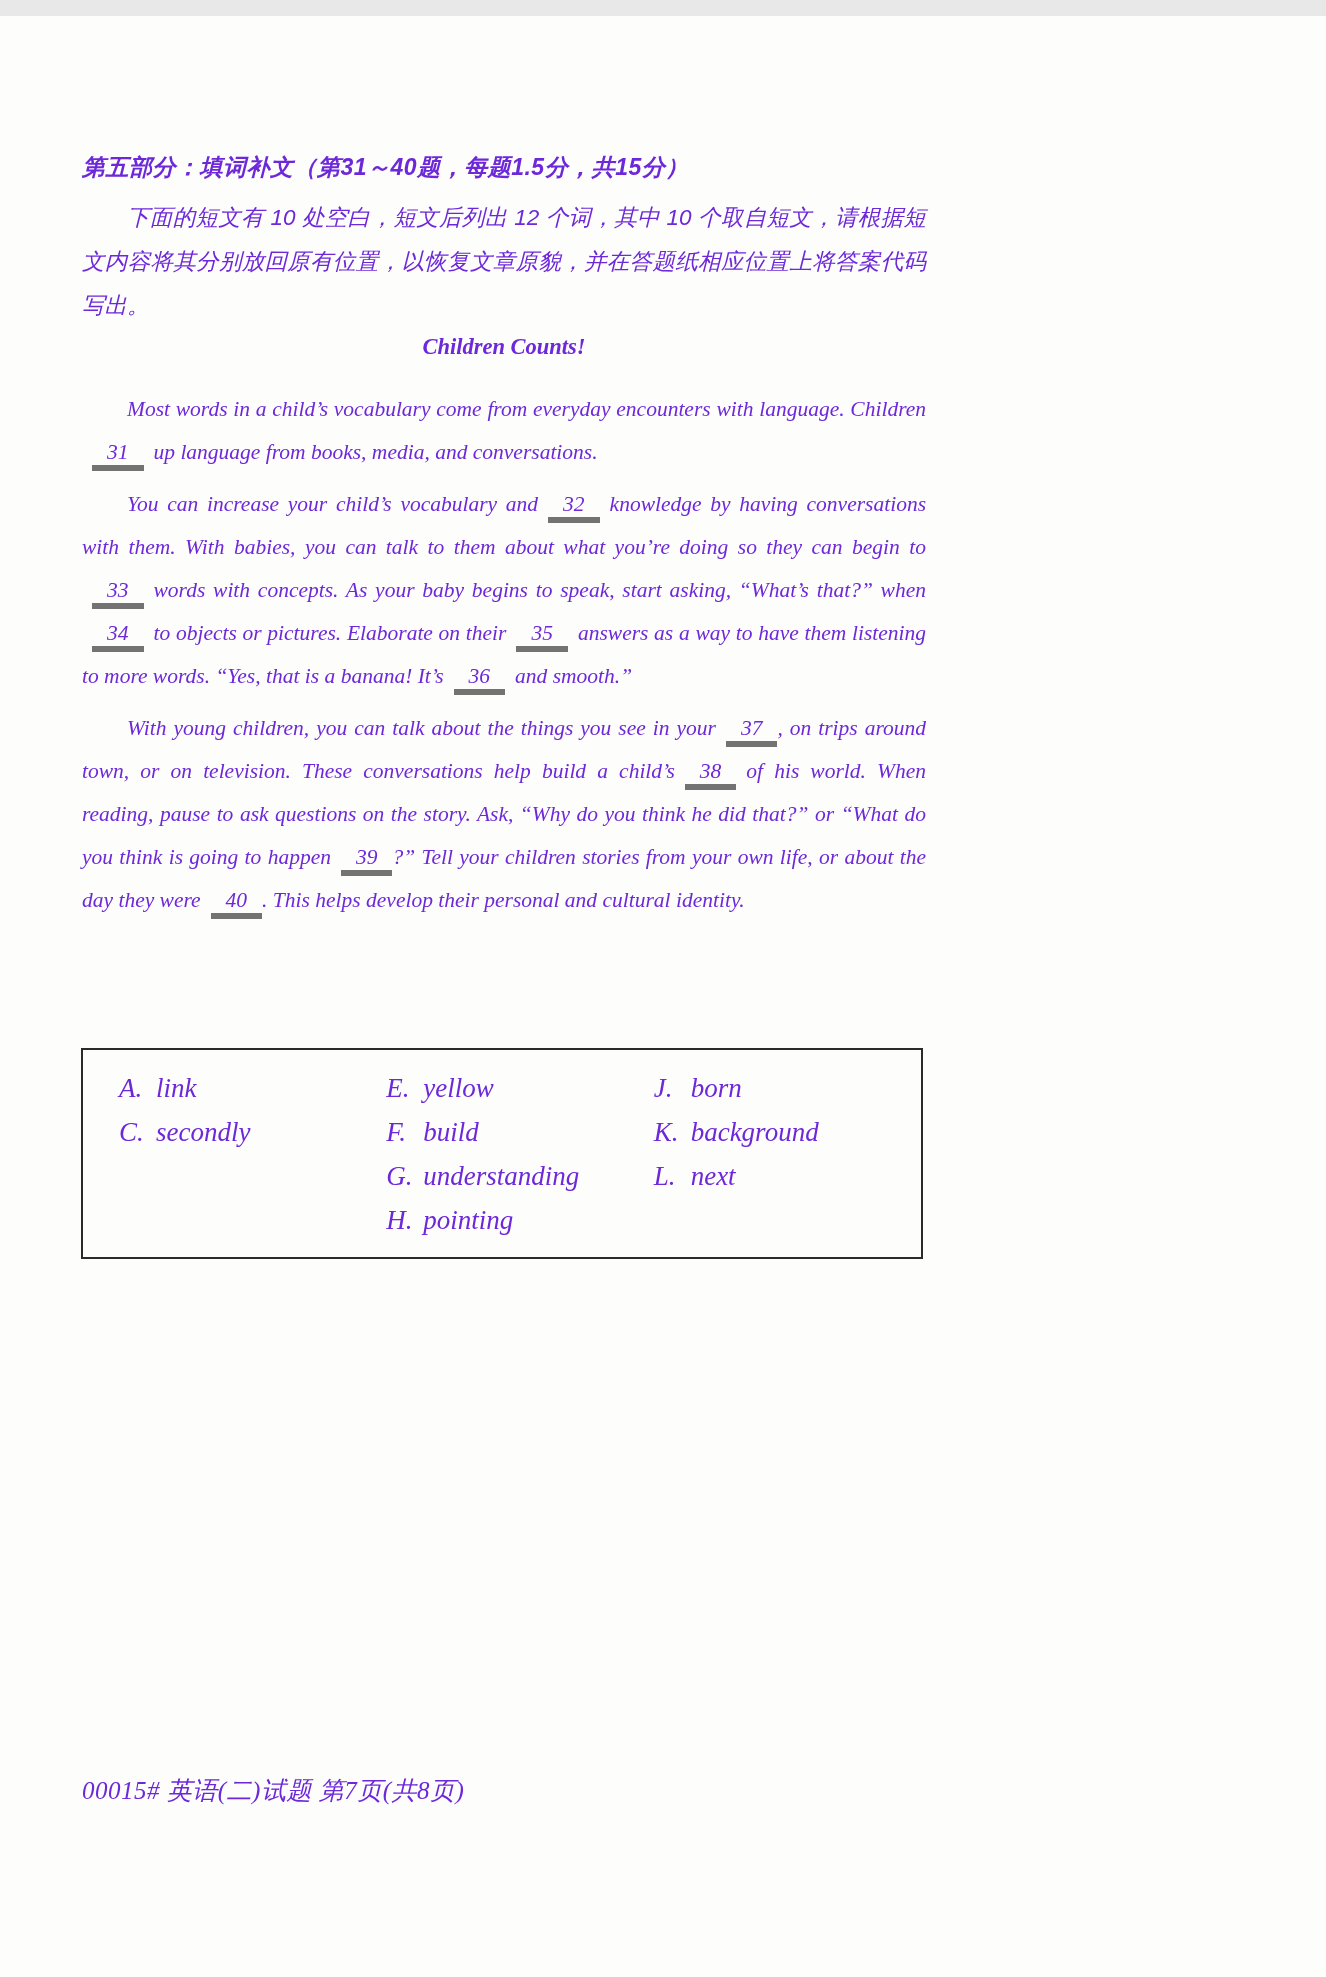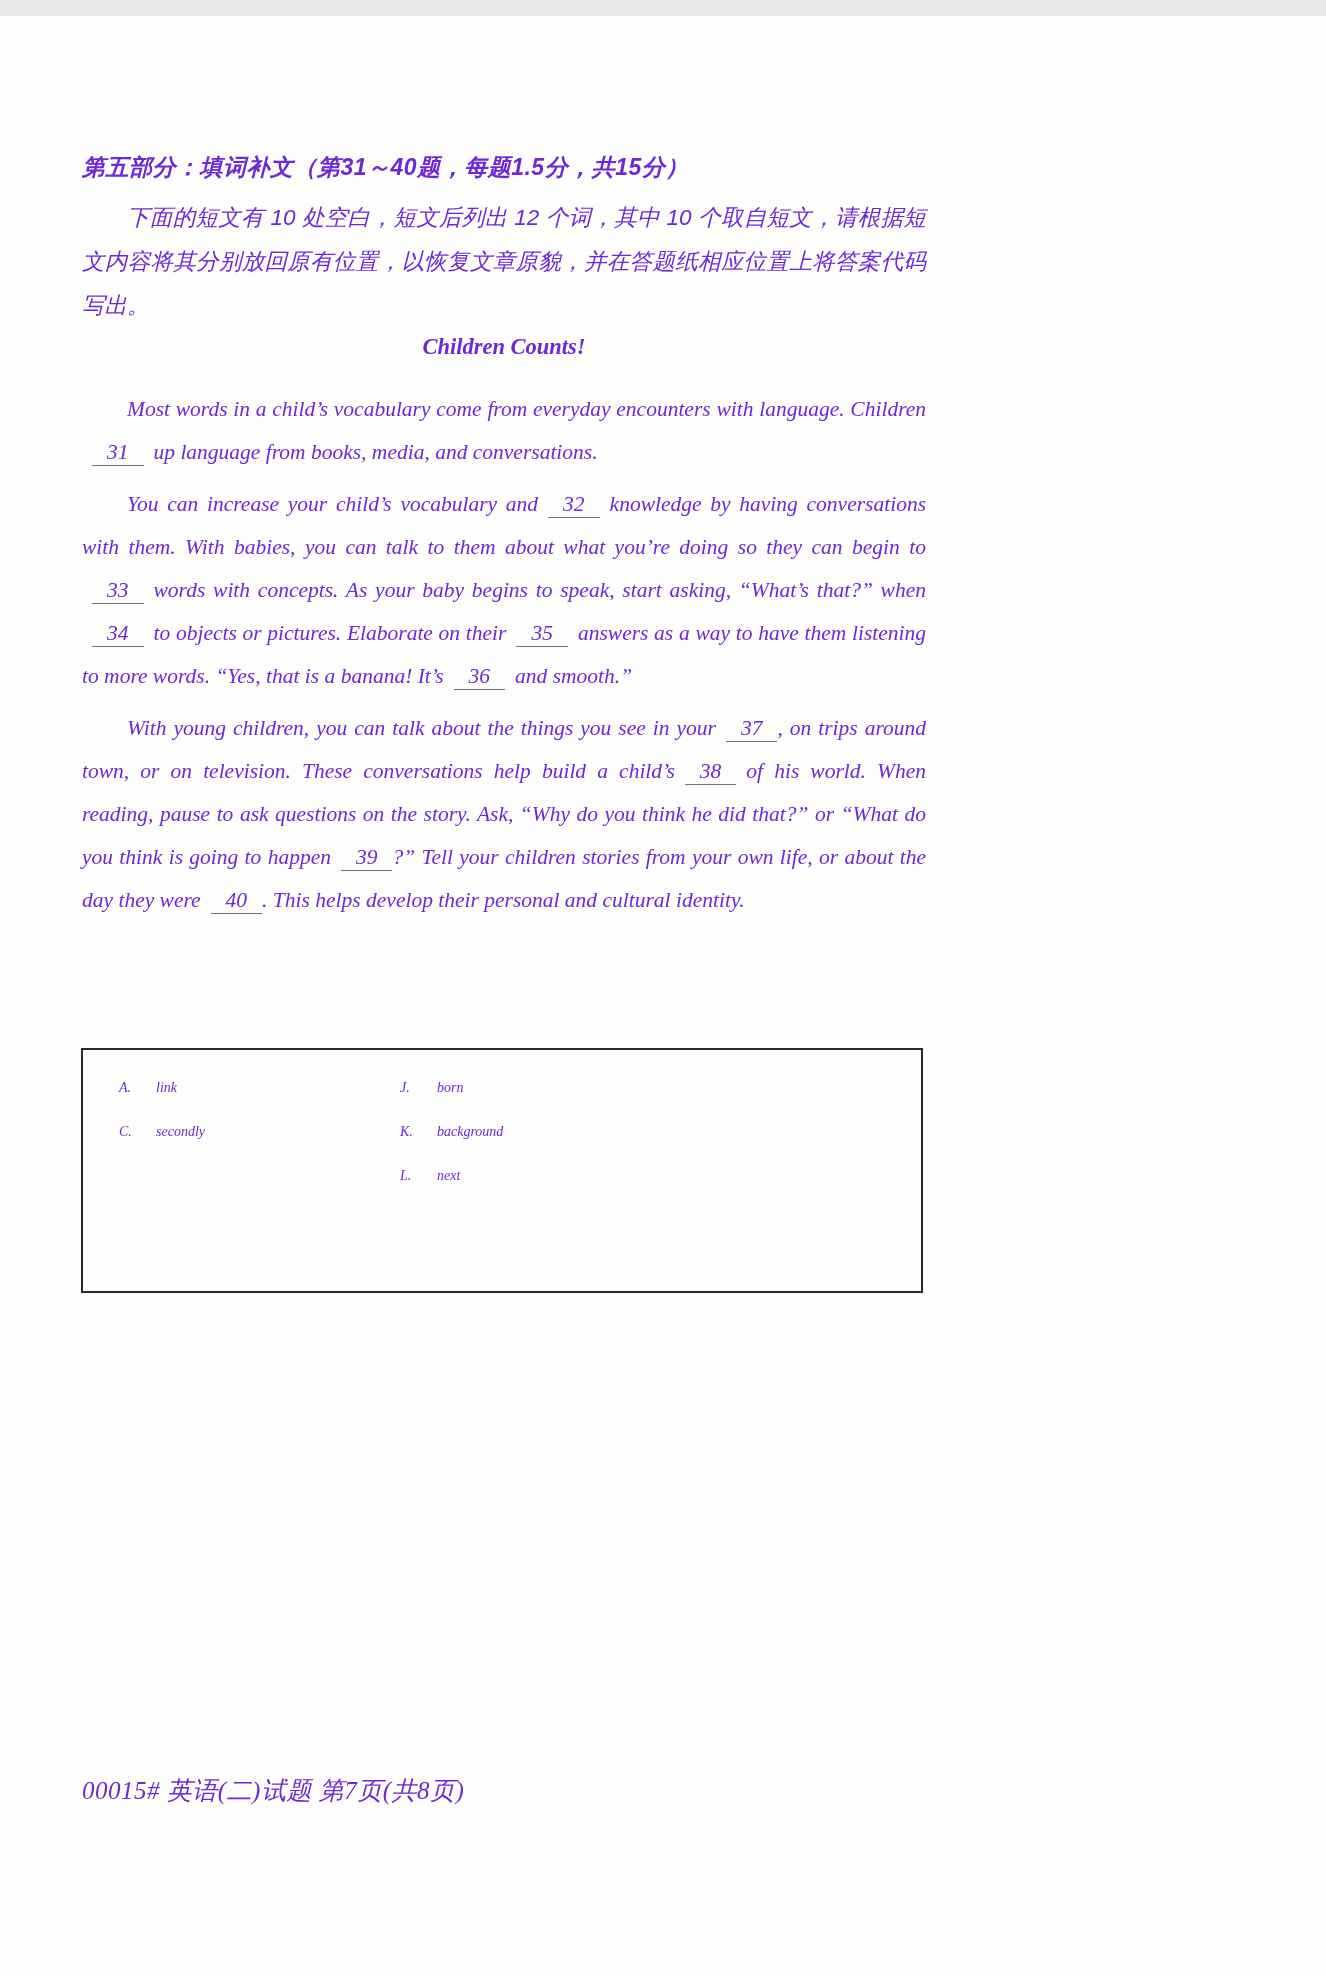--- a/index.html
+++ b/index.html
@@ -42,36 +42,36 @@
     top:372px;
     font-size:21.5px;
     line-height:43px;
     text-align:justify;
   }
   .para { margin:0 0 9px 0; text-indent:45px; }
   .blank {
     display:inline-block;
     text-indent:0;
     text-align:left;
-    border-bottom:1px solid #737373;
+    border-bottom:6px solid #737373;
     padding:0 15px;
     margin:0 10px;
     line-height:1.1;
   }
   .blank.tight { margin-right:0; }
 
   .wordbank {
     position:absolute;
     left:81px; top:1032px;
-    width:842px; height:245px;
+    width:842px; height:211px;
     box-sizing:border-box;
     border:2px solid #2a2a2a;
     padding:16px 0 0 36px;
     display:flex;
-    font-size:14px;
+    font-size:27px;
   }
   .wb-col { width:281px; }
   .wb-row { height:44px; line-height:44px; white-space:nowrap; }
   .wb-letter { display:inline-block; width:37px; }
 
   .footer {
     position:absolute;
     left:82px; width:844px;
     top:1758px;
     text-align:left;
@@ -99,20 +99,26 @@
     <p class="para"><span>With young children, you can talk about the things you see in your</span><span class="blank tight">37</span><span>, on trips around town, or on television. These conversations help build a child’s</span><span class="blank">38</span><span>of his world. When reading, pause to ask questions on the story. Ask, “Why do you think he did that?” or “What do you think is going to happen</span><span class="blank tight">39</span><span>?” Tell your children stories from your own life, or about the day they were</span><span class="blank tight">40</span><span>. This helps develop their personal and cultural identity.</span></p>
 
   </div>
 
   <div class="wordbank">
     <div class="wb-col">
       <div class="wb-row"><span class="wb-letter">A.</span><span>link</span></div>
       <div class="wb-row"><span class="wb-letter">C.</span><span>secondly</span></div>
     </div>
     <div class="wb-col">
+      <div class="wb-row"><span class="wb-letter">E.</span><span>yellow</span></div>
+      <div class="wb-row"><span class="wb-letter">F.</span><span>build</span></div>
+      <div class="wb-row"><span class="wb-letter">G.</span><span>understanding</span></div>
+      <div class="wb-row"><span class="wb-letter">H.</span><span>pointing</span></div>
+    </div>
+    <div class="wb-col">
       <div class="wb-row"><span class="wb-letter">J.</span><span>born</span></div>
       <div class="wb-row"><span class="wb-letter">K.</span><span>background</span></div>
       <div class="wb-row"><span class="wb-letter">L.</span><span>next</span></div>
     </div>
   </div>
 
   <div class="footer">00015# 英语(二)试题 第7页(共8页)</div>
 
 </div>
 

